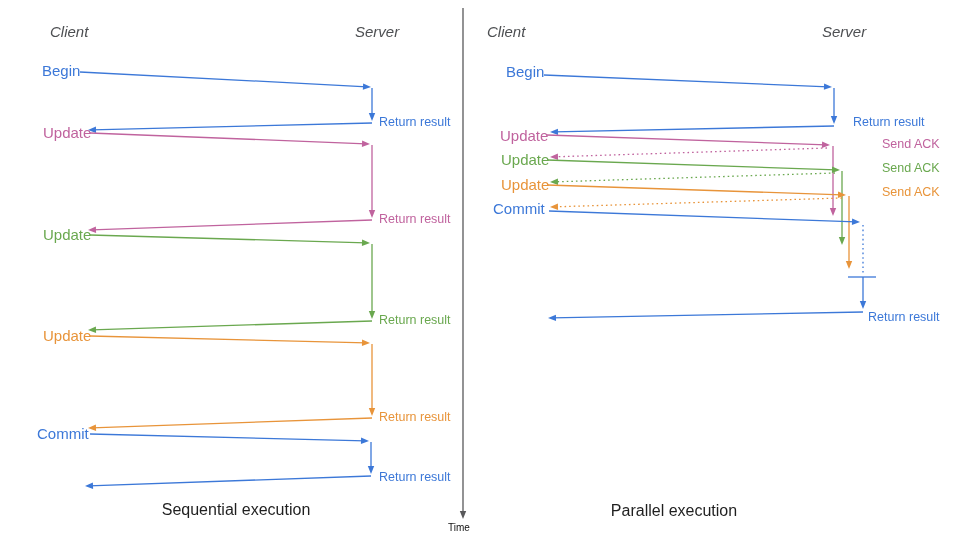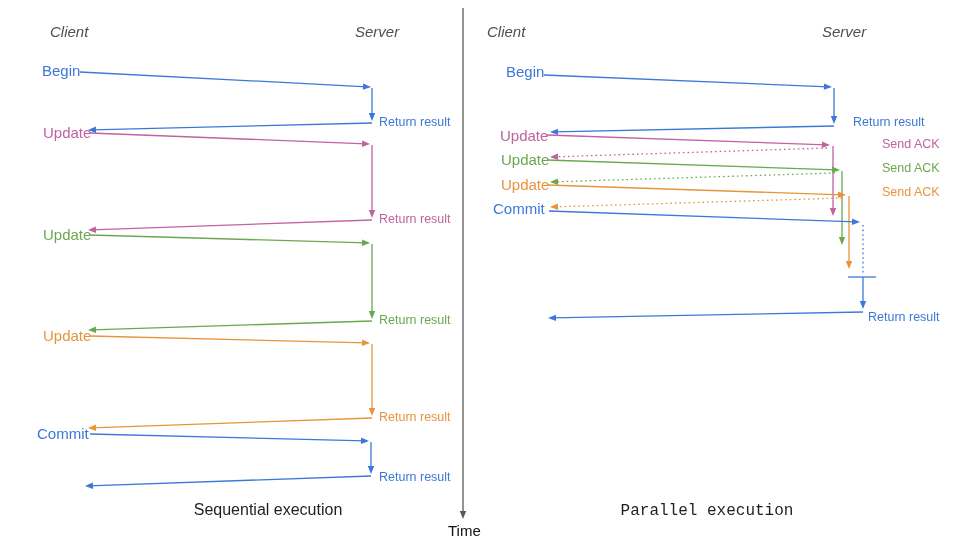--- a/index.html
+++ b/index.html
@@ -16,21 +16,21 @@
     position:absolute;font-size:16px;color:#1f1f1f;white-space:nowrap;
     transform:translateX(-50%);line-height:1;
   }
   .msg-label{
     position:absolute;font-size:15px;line-height:1;white-space:nowrap;
   }
   .annotation-label{
     position:absolute;font-size:12.5px;line-height:1;white-space:nowrap;text-align:right;
   }
   #time-label{
-    position:absolute;font-size:15px;color:#111111;white-space:nowrap;line-height:1;
+    position:absolute;font-size:10px;color:#111111;white-space:nowrap;line-height:1;
   }
 </style>
 </head>
 <body>
 
 <div id="stage">
   <svg id="lines" xmlns="http://www.w3.org/2000/svg" width="960" height="540" viewBox="0 0 960 540">
       <line x1="463" y1="8" x2="463" y2="515" stroke="#58585a" stroke-width="1.3"></line>
       <polygon points="463,519 459.8,511 466.2,511" fill="#58585a"></polygon>
       <line x1="80" y1="72" x2="367.00530349468204" y2="86.79408780900422" stroke="#3c78d8" stroke-width="1.3"></line>
@@ -95,22 +95,22 @@
       <polygon points="863,309 859.8,301 866.2,301" fill="#3c78d8"></polygon>
       <line x1="863" y1="312" x2="551.9992745738061" y2="317.92382334145134" stroke="#3c78d8" stroke-width="1.3"></line>
       <polygon points="548,318 555.9376078207733,314.6482270238577 556.0594904744512,321.0470663419475" fill="#3c78d8"></polygon>
     </svg>
 
   <div class="col-header" id="d0-client" style="left: 50px; top: 24px;">Client</div>
   <div class="col-header" id="d0-server" style="left: 355px; top: 24px;">Server</div>
   <div class="col-header" id="d1-client" style="left: 487px; top: 24px;">Client</div>
   <div class="col-header" id="d1-server" style="left: 822px; top: 24px;">Server</div>
 
-  <div class="diagram-title" id="d0-title" style="left: 236px; top: 502px; margin-left: 32px;">Sequential execution</div>
-  <div class="diagram-title" id="d1-title" style="left: 707px; top: 503px; font-family: Liberation Mono, monospace;">Parallel execution</div>
+  <div class="diagram-title" id="d0-title" style="left: 236px; top: 502px;">Sequential execution</div>
+  <div class="diagram-title" id="d1-title" style="left: 674px; top: 503px;">Parallel execution</div>
 
   <div id="time-label" style="left: 448px; top: 523px;">Time</div>
 
   <div id="labels-layer">
       <div class="msg-label" style="left: 42px; top: 63px; color: rgb(60, 120, 216);">Begin</div>
       <div class="annotation-label" style="left: 379px; top: 116px; color: rgb(60, 120, 216);">Return result</div>
       <div class="msg-label" style="left: 43px; top: 125px; color: rgb(192, 99, 158);">Update</div>
       <div class="annotation-label" style="left: 379px; top: 213px; color: rgb(192, 99, 158);">Return result</div>
       <div class="msg-label" style="left: 43px; top: 227px; color: rgb(106, 168, 79);">Update</div>
       <div class="annotation-label" style="left: 379px; top: 314px; color: rgb(106, 168, 79);">Return result</div>

